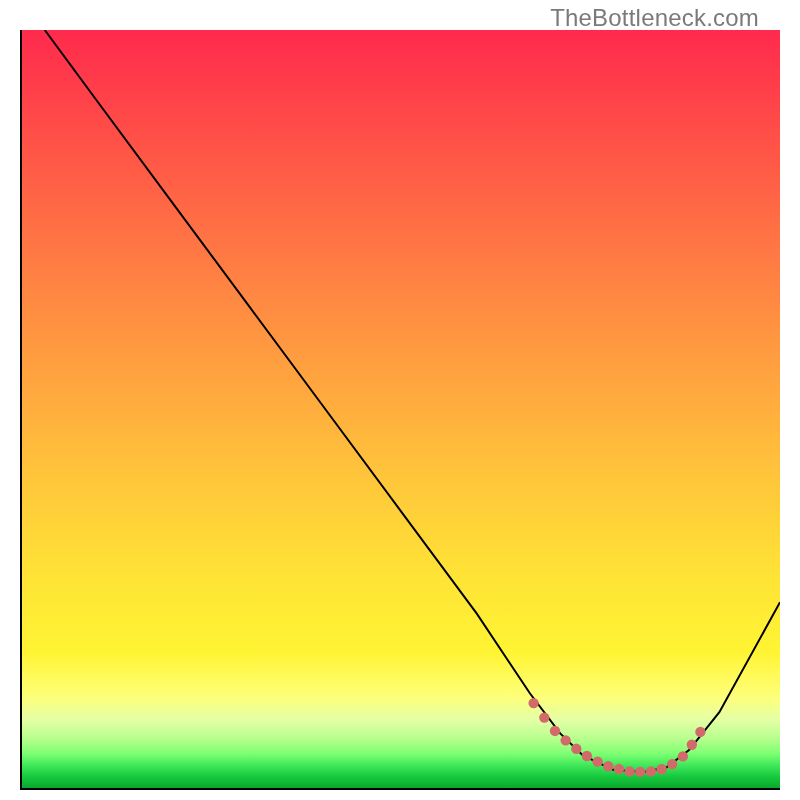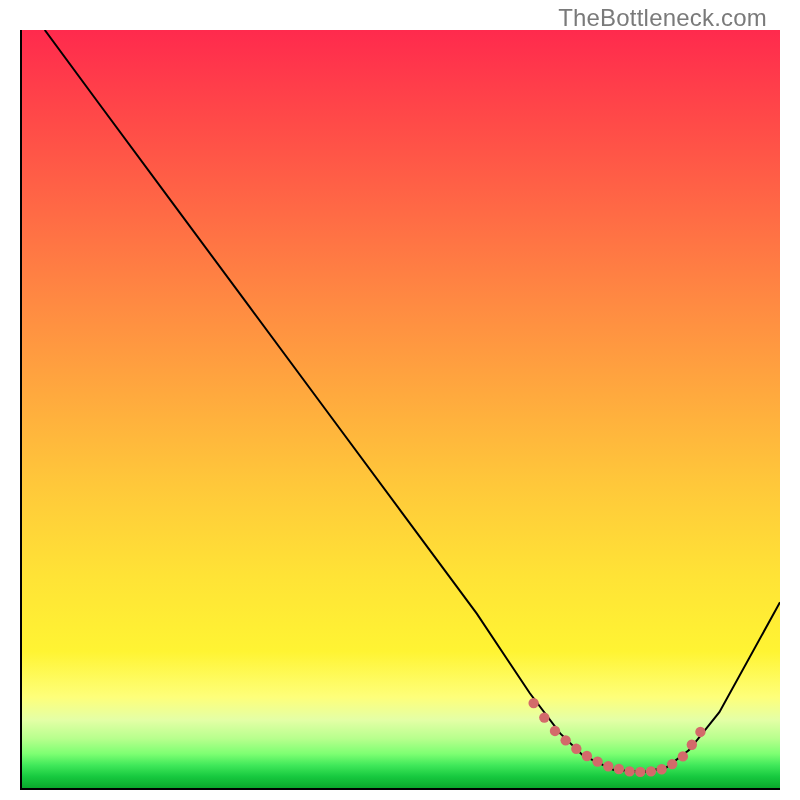--- a/index.html
+++ b/index.html
@@ -7,21 +7,20 @@
     padding: 0;
     width: 800px;
     height: 800px;
     background: #ffffff;
     font-family: Arial, Helvetica, sans-serif;
   }
   .container {
     position: relative;
     width: 773px;
     height: 800px;
-    padding-left: 8px;
   }
   .watermark {
     position: absolute;
     top: 4px;
     right: 14px;
     font-size: 24px;
     font-weight: 400;
     color: #7a7a7a;
     letter-spacing: 0.2px;
   }

